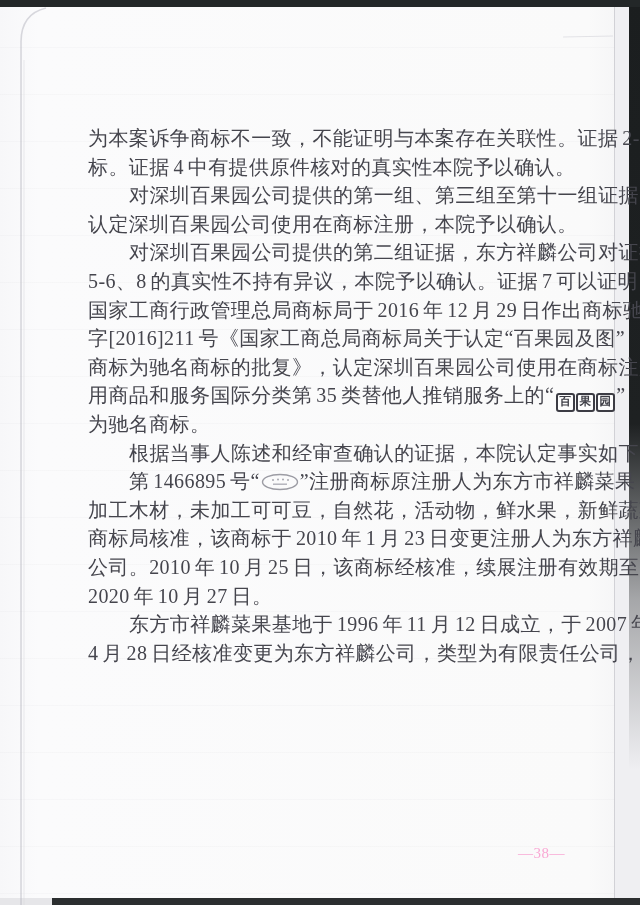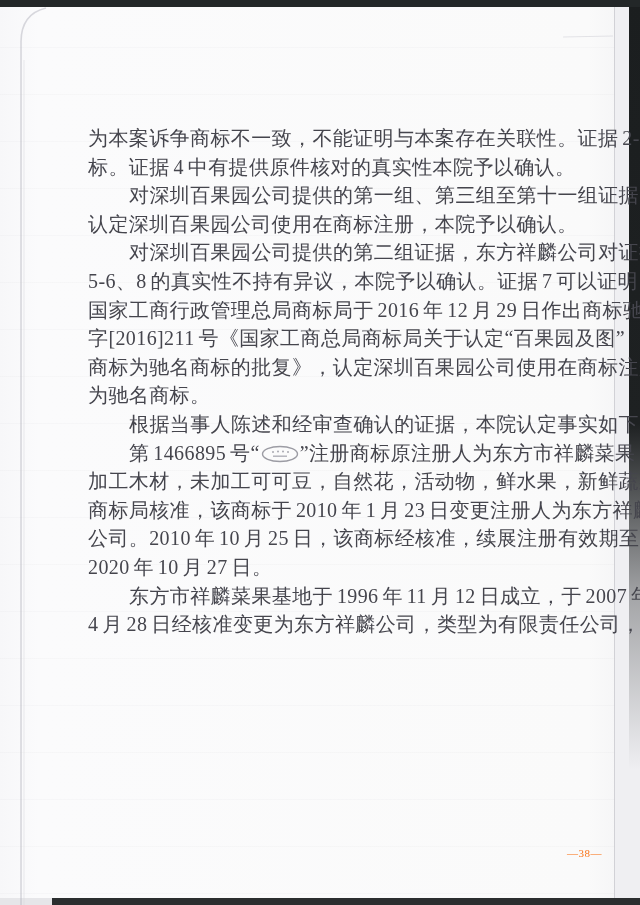--- a/index.html
+++ b/index.html
@@ -36,21 +36,21 @@
   .bgy-box{
     display:inline-flex;align-items:center;justify-content:center;
     width:15px;height:15px;border:2px solid #3c3c44;border-radius:3px;
     margin:0 0.5px;font-size:11.5px;font-weight:700;line-height:1;
     letter-spacing:0;color:#3c3c44;background:#fdfdfd;
   }
   
   .oval{display:inline-block;vertical-align:-3px;margin:0 1px;line-height:0;}
   .page-number{
     position:absolute;left:518px;top:842px;width:84px;height:22px;
-    text-align:right;color:#f97316;font-size:11px;line-height:22px;
+    text-align:left;color:#f9a8d4;font-size:15px;line-height:22px;
     letter-spacing:0.5px;
   }
   .fold-overlay{position:absolute;left:0;top:0;pointer-events:none;}
 </style>
 </head>
 <body>
 
 <div class="paper"></div>
 
 <div class="edge-right-zone"></div>
@@ -69,20 +69,25 @@
 <div class="text-column">
     <div class="line"><span>为本案诉争商标不一致，不能证明与本案存在关联性。证据 2-3</span></div>
     <div class="line"><span>标。证据 4 中有提供原件核对的真实性本院予以确认。</span></div>
     <div class="line indent"><span>对深圳百果园公司提供的第一组、第三组至第十一组证据，</span></div>
     <div class="line"><span>认定深圳百果园公司使用在商标注册，本院予以确认。</span></div>
     <div class="line indent"><span>对深圳百果园公司提供的第二组证据，东方祥麟公司对证据</span></div>
     <div class="line"><span>5-6、8 的真实性不持有异议，本院予以确认。证据 7 可以证明</span></div>
     <div class="line"><span>国家工商行政管理总局商标局于 2016 年 12 月 29 日作出商标驰</span></div>
     <div class="line"><span>字[2016]211 号《国家工商总局商标局关于认定“百果园及图”</span></div>
     <div class="line"><span>商标为驰名商标的批复》，认定深圳百果园公司使用在商标注册</span></div>
+    <div class="line"><span>用商品和服务国际分类第 35 类替他人推销服务上的“</span><span class="bgy">
+        <span class="bgy-box">百</span>
+        <span class="bgy-box">果</span>
+        <span class="bgy-box">园</span>
+      </span><span>”</span></div>
     <div class="line"><span>为驰名商标。</span></div>
     <div class="line indent"><span>根据当事人陈述和经审查确认的证据，本院认定事实如下：</span></div>
     <div class="line indent"><span>第 1466895 号“</span><span class="oval"><svg width="38" height="18" viewBox="0 0 38 18">
           <ellipse cx="19" cy="9" rx="17.5" ry="7.5" fill="none" stroke="#9c9ca4" stroke-width="1.4"></ellipse>
           <circle cx="12" cy="7" r="1" fill="#a8a8b0"></circle>
           <circle cx="17" cy="6.5" r="1" fill="#a8a8b0"></circle>
           <circle cx="22" cy="6.5" r="1" fill="#a8a8b0"></circle>
           <circle cx="27" cy="7" r="1" fill="#a8a8b0"></circle>
           <rect x="12" y="10.5" width="14" height="1.4" fill="#b0b0b8"></rect>
         </svg></span><span>”注册商标原注册人为东方市祥麟菜果</span></div>

